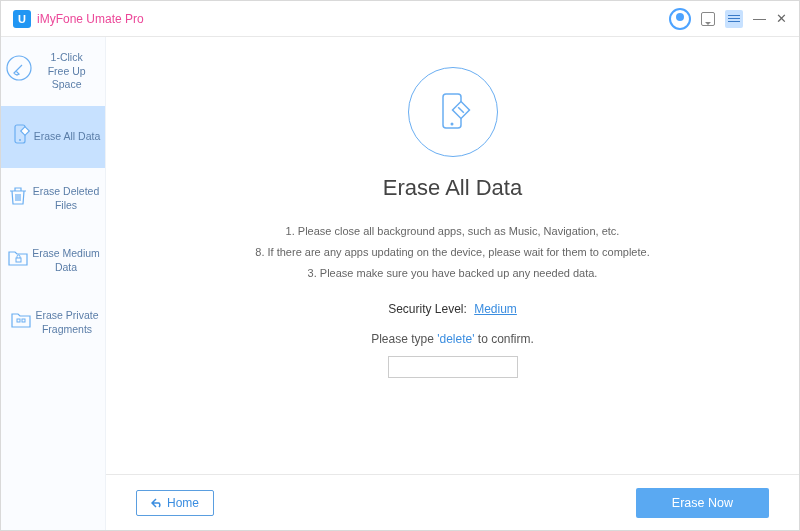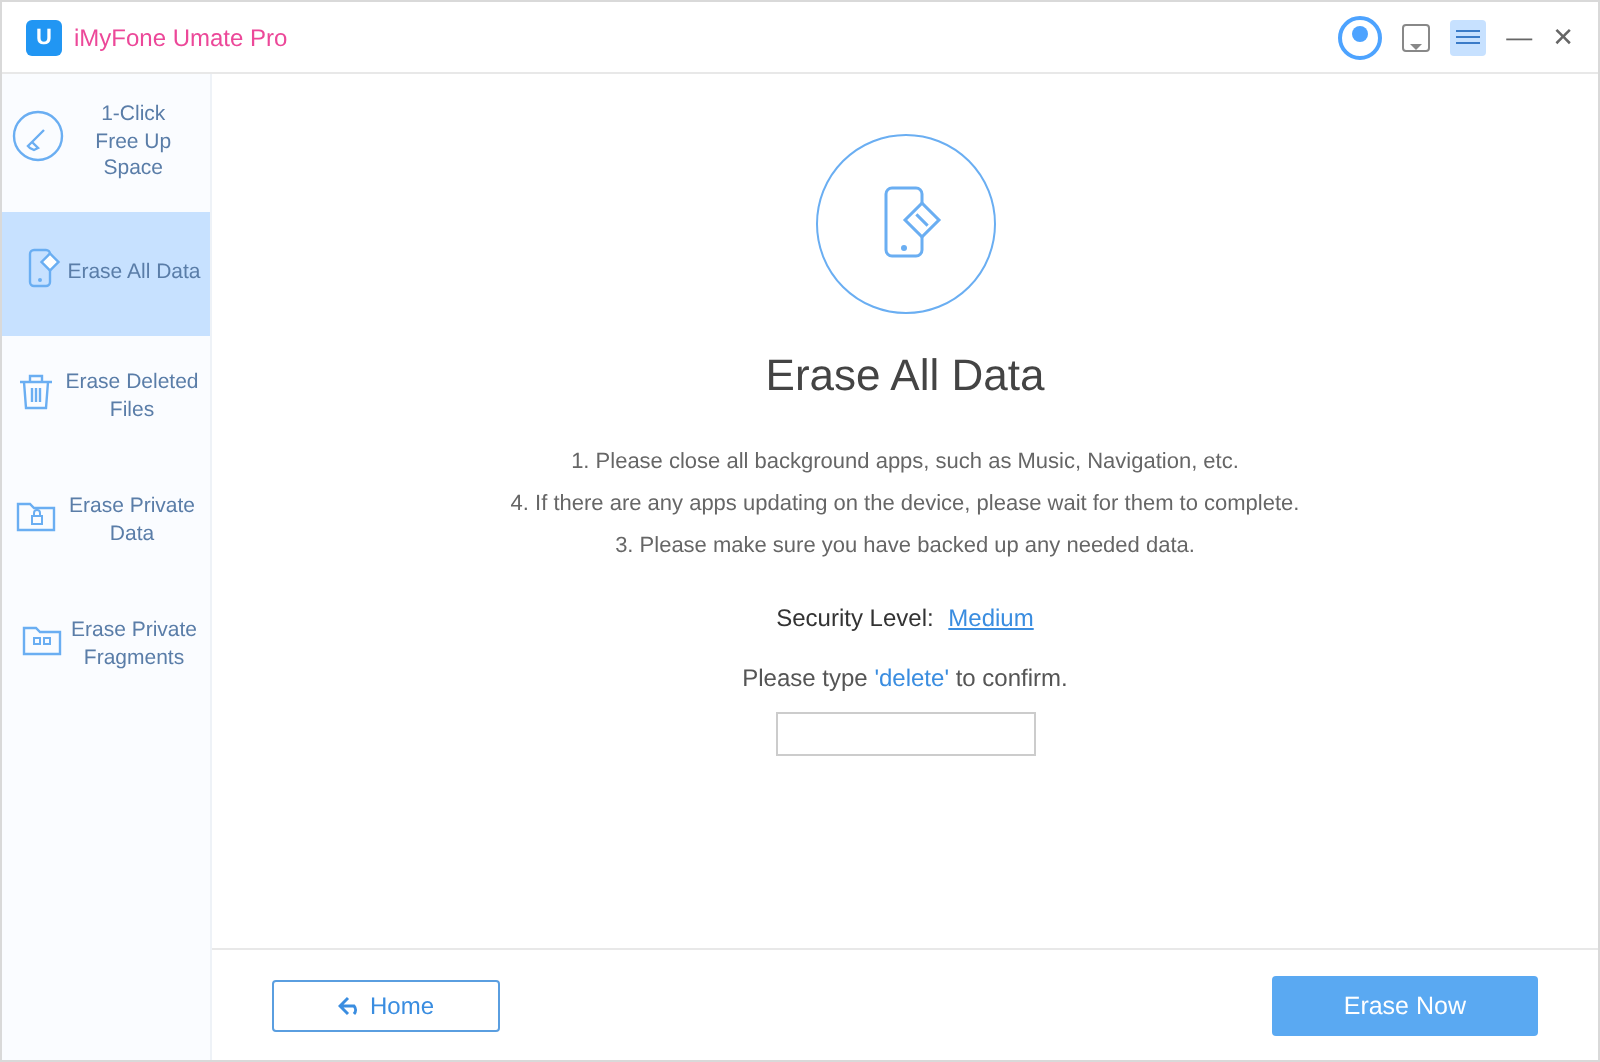--- a/index.html
+++ b/index.html
@@ -26,21 +26,21 @@
 .big-icon{width:90px;height:90px;border:1.5px solid #6aaef2;border-radius:50%;display:flex;align-items:center;justify-content:center;margin-bottom:18px}
 .heading{font-size:22px;color:#444;font-weight:400;margin-bottom:20px}
 .inst{font-size:11px;color:#666;line-height:1.9;text-align:center;margin-bottom:18px}
 .sec-level{font-size:12px;margin-bottom:16px}
 .sec-level b{color:#333;font-weight:normal}
 .sec-link{color:#3a8de0;text-decoration:underline;font-weight:normal;margin-left:4px}
 .confirm-line{font-size:12px;color:#555;margin-bottom:10px}
 .confirm-line .kw{color:#3a8de0}
 .confirm-input{width:130px;height:22px;border:1px solid #ccc;padding:2px 4px;font-size:11px}
 .footer{height:56px;border-top:1px solid #e8e8e8;display:flex;align-items:center;padding:0 30px}
-.home-btn{border:1px solid #5a9ee0;background:#fff;color:#3a8de0;font-size:12px;padding:5px 32px;border-radius:2px;cursor:pointer;display:flex;align-items:center;gap:4px}
+.home-btn{border:1px solid #5a9ee0;background:#fff;color:#3a8de0;font-size:12px;padding:5px 14px;border-radius:2px;cursor:pointer;display:flex;align-items:center;gap:4px}
 .erase-btn{margin-left:auto;background:#5aa9f2;color:#fff;border:none;font-size:12.5px;padding:8px 36px;border-radius:2px;cursor:pointer}
 </style>
 </head>
 <body>
 
 <div class="titlebar">
   <div class="logo">U</div>
   <div class="app-title">iMyFone Umate Pro</div>
   <div class="titlebar-right">
     <div class="avatar-icon"></div>
@@ -86,21 +86,21 @@
       <div class="sidebar-label">Erase Deleted Files</div>
     </div>
     <div class="sidebar-item">
       <div class="sidebar-icon">
         <svg width="26" height="26" viewBox="0 0 26 26">
             <path d="M4 9 L4 20 L22 20 L22 9 L12 9 L10 7 L4 7 Z" fill="none" stroke="#6aaef2" stroke-width="1.2"></path>
             <rect x="11" y="13" width="5" height="4" fill="none" stroke="#6aaef2" stroke-width="1"></rect>
             <path d="M12 13 L12 11.5 A1.5 1.5 0 0 1 15 11.5 L15 13" fill="none" stroke="#6aaef2" stroke-width="1"></path>
           </svg>
       </div>
-      <div class="sidebar-label">Erase Private Data</div>
+      <div class="sidebar-label">Erase Medium Data</div>
     </div>
     <div class="sidebar-item">
       <div class="sidebar-icon">
         <svg width="26" height="26" viewBox="0 0 26 26">
             <path d="M4 9 L4 20 L22 20 L22 9 L12 9 L10 7 L4 7 Z" fill="none" stroke="#6aaef2" stroke-width="1.2"></path>
             <rect x="9" y="12" width="3" height="3" fill="none" stroke="#6aaef2" stroke-width="1"></rect>
             <rect x="14" y="12" width="3" height="3" fill="none" stroke="#6aaef2" stroke-width="1"></rect>
           </svg>
       </div>
       <div class="sidebar-label" style="white-space:pre-line">Erase Private
@@ -114,21 +114,21 @@
         <svg width="48" height="48" viewBox="0 0 48 48">
             <rect x="14" y="6" width="18" height="34" rx="3" fill="none" stroke="#6aaef2" stroke-width="1.5"></rect>
             <circle cx="23" cy="36" r="1.5" fill="#6aaef2"></circle>
             <rect x="26" y="16" width="12" height="12" fill="#fff" stroke="#6aaef2" stroke-width="1.5" transform="rotate(45 32 22)"></rect>
             <line x1="28" y1="22" x2="36" y2="22" stroke="#6aaef2" stroke-width="1.5" transform="rotate(45 32 22)"></line>
           </svg>
       </div>
       <div class="heading">Erase All Data</div>
       <div class="inst">
         <div>1. Please close all background apps, such as Music, Navigation, etc.</div>
-        <div>4. If there are any apps updating on the device, please wait for them to complete.</div>
+        <div>8. If there are any apps updating on the device, please wait for them to complete.</div>
         <div>3. Please make sure you have backed up any needed data.</div>
       </div>
       <div class="sec-level">
         <b>Security Level:</b>
         <a class="sec-link">Medium</a>
       </div>
       <div class="confirm-line">
         <span>Please type</span>
         <span class="kw">'delete'</span>
         <span>to confirm.</span>

